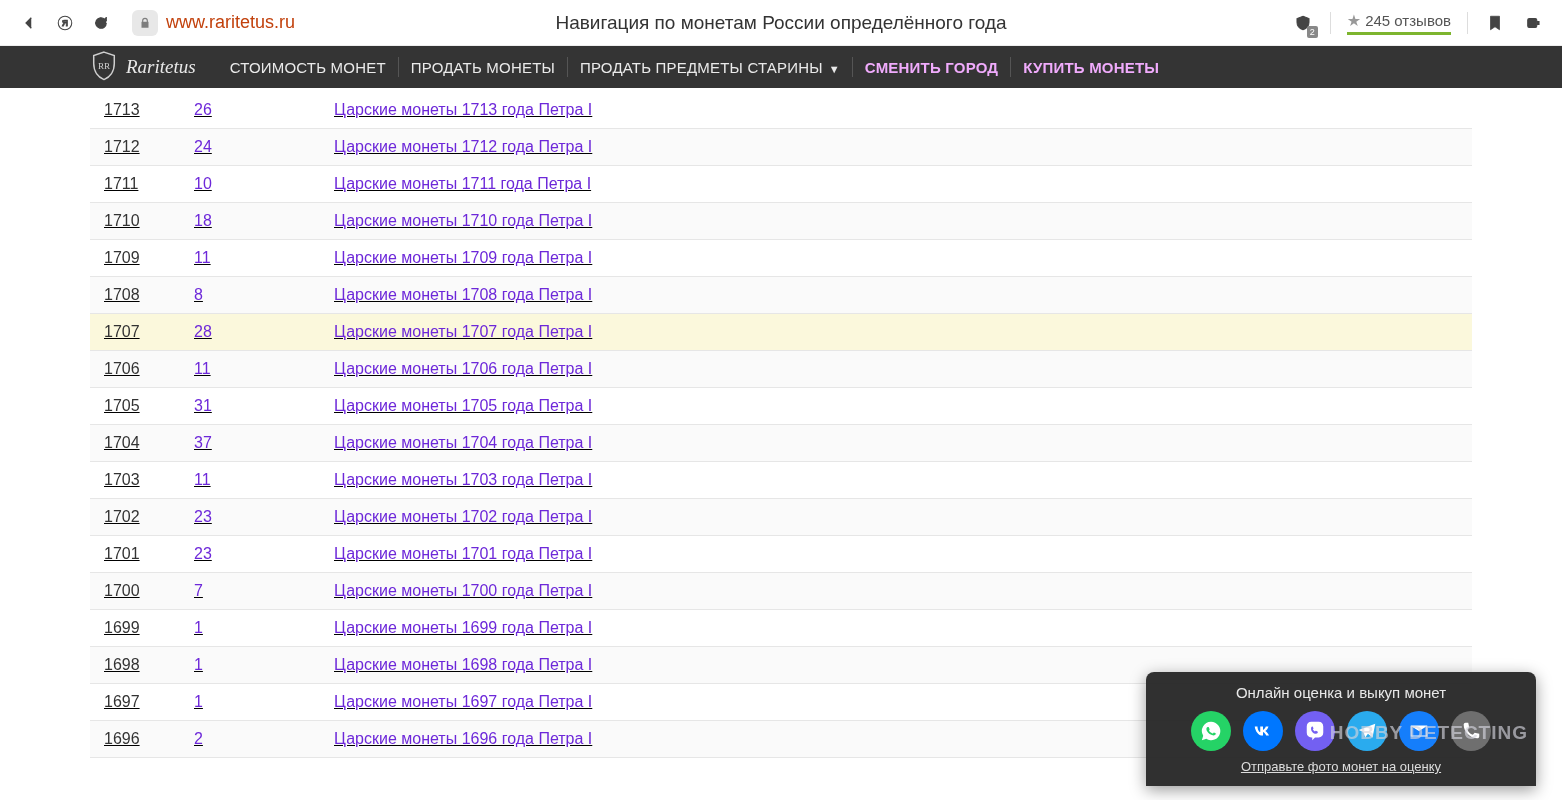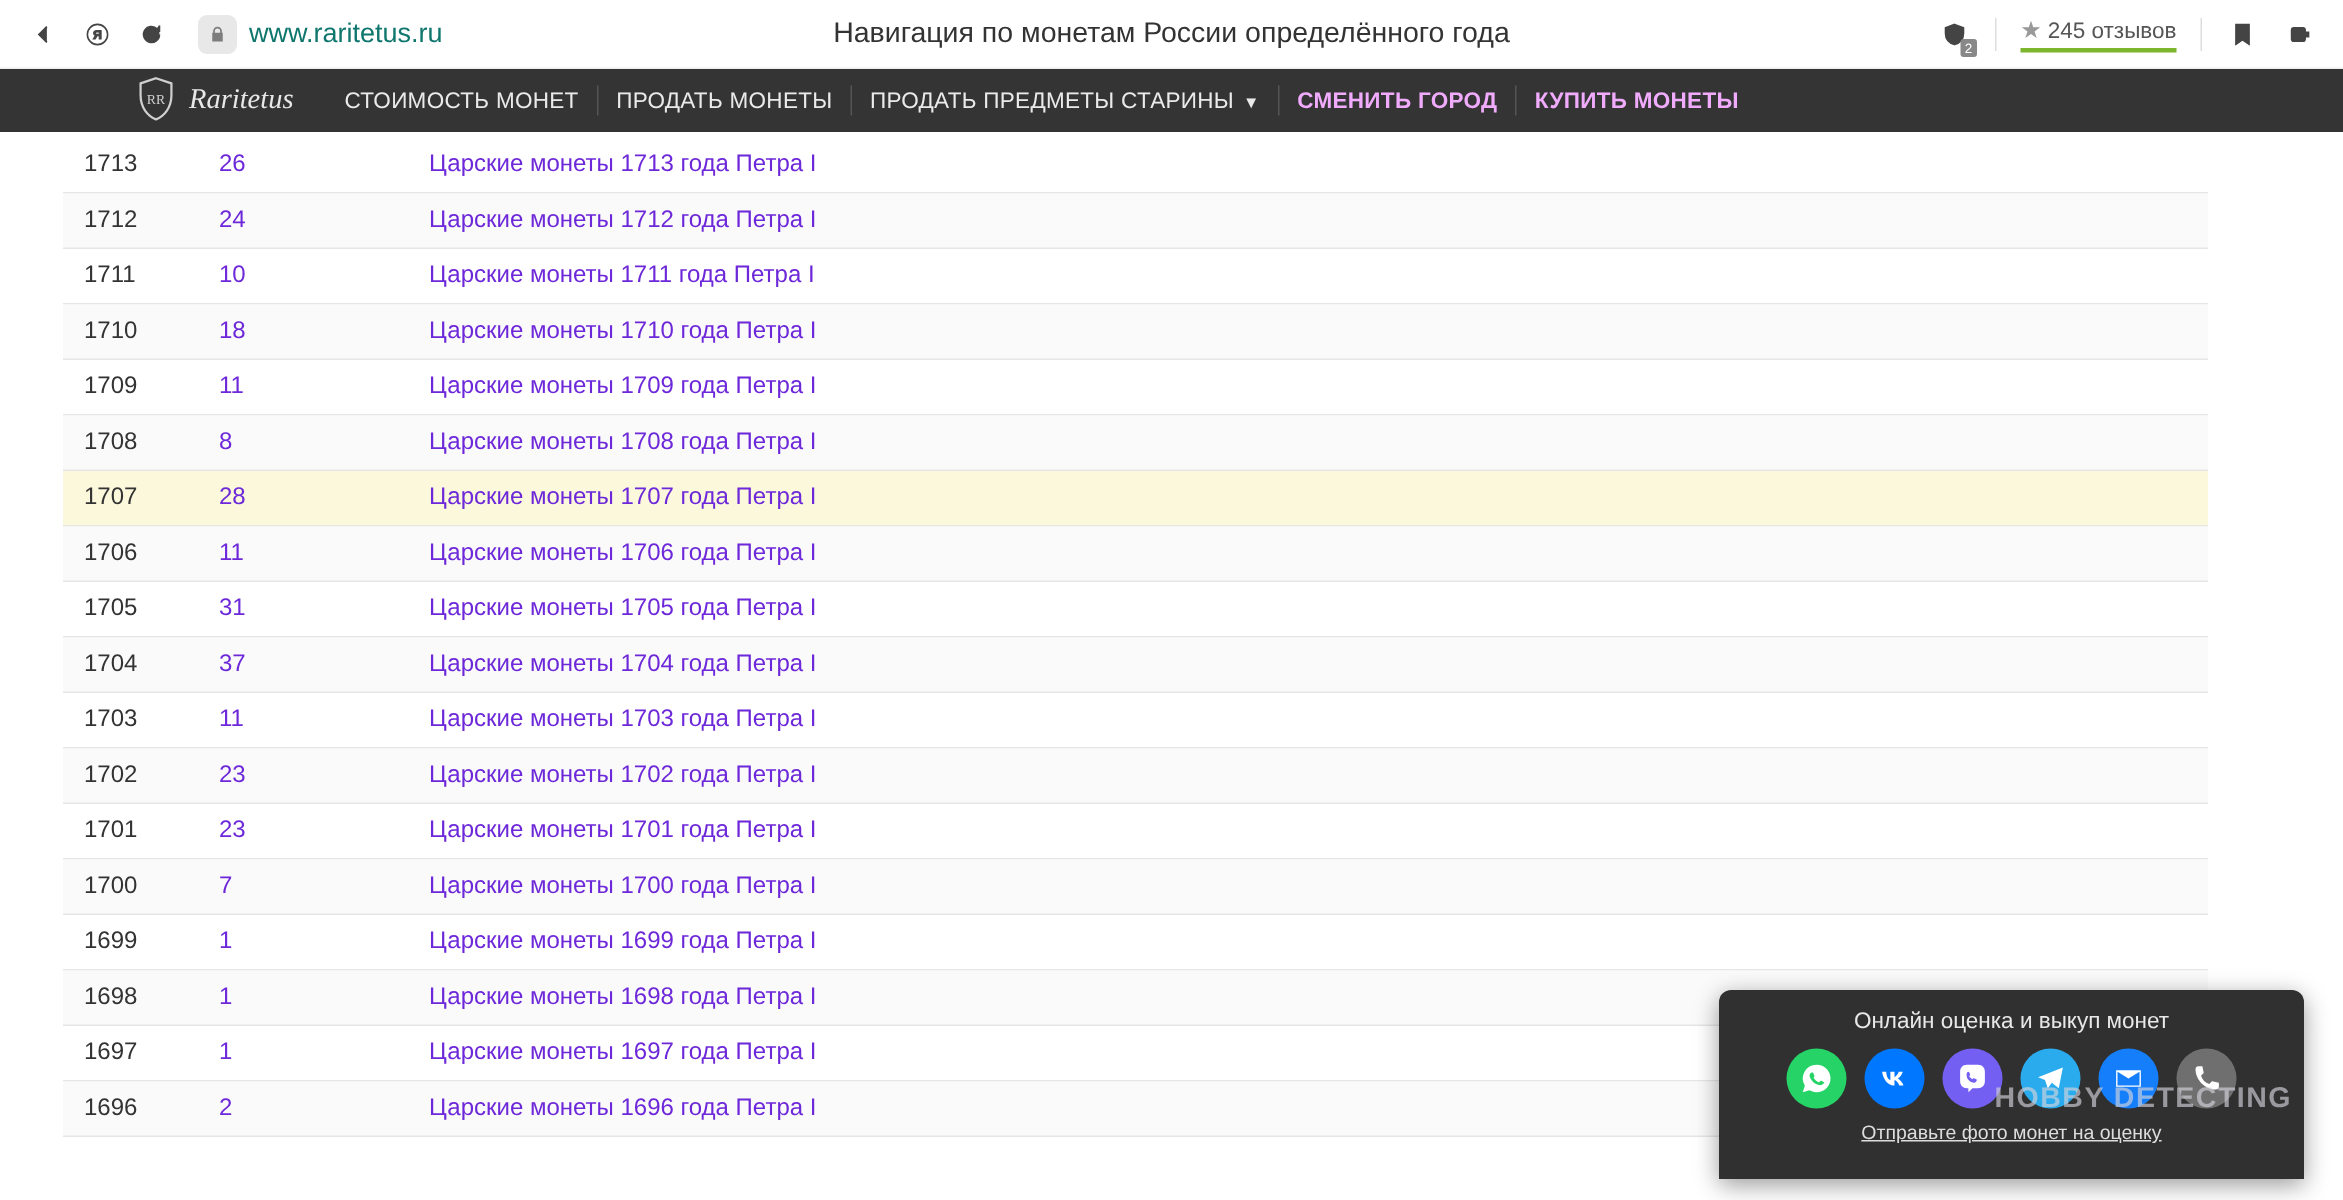--- a/index.html
+++ b/index.html
@@ -17,21 +17,21 @@
     background: #fff;
     border-bottom: 1px solid #eee;
     gap: 14px;
     position: relative;
   }
   .bb-icon { width: 22px; height: 22px; display:flex; align-items:center; justify-content:center; cursor:pointer; color:#444; }
   .bb-icon svg { width: 18px; height: 18px; fill: currentColor; stroke: currentColor; }
   .url-box {
     display: flex; align-items: center; gap: 8px;
     margin-left: 6px;
-    color: #0f766e; font-size: 18px;
+    color: #c2410c; font-size: 18px;
   }
   .lock-icon {
     width: 26px; height: 26px; border-radius: 6px;
     background: #e8e8e8; display:flex; align-items:center; justify-content:center;
     color:#7d7d7d;
   }
   .page-title {
     position:absolute; left:50%; transform:translateX(-50%);
     font-size: 19px; color:#333;
   }
@@ -58,40 +58,40 @@
   .logo-text { color:#e8e8e8; font-family: Georgia, serif; font-size:19px; font-style:italic;}
   .nav-item {
     color:#eaeaea; font-size:15px; font-weight:400;
     padding: 0 12px; white-space:nowrap; cursor:pointer;
     letter-spacing:0.2px;
   }
   .nav-item.green { color:#f0abfc; font-weight:600; }
   .nav-sep { width:1px; height:20px; background:#555; }
   .chev { margin-left:6px; font-size:11px; }
 
-  .table-wrap { padding: 4px 90px 0 42px; }
+  .table-wrap { padding: 4px 90px 0 90px; text-decoration: underline; }
   .row {
     display:flex; align-items:center;
     height: 37px;
     border-bottom: 1px solid #e6e6e6;
     font-size: 16px;
   }
   .row.highlight { background:#fbf8dc; }
   .row.alt { background:#fafafa; }
   .col-year { width: 104px; padding-left: 14px; color:#333; }
   .col-count { width: 140px; color:#6d28d9; }
   .col-link { flex:1; }
   .col-link a { color:#6d28d9; text-decoration:none; cursor:pointer;}
 
   .float-panel {
     position:fixed; right:26px; bottom:14px;
     background: rgba(40,40,40,0.96);
     color:#e8e8e8;
     border-radius:8px 8px 0 0;
-    padding: 12px 20px 24px 20px;
+    padding: 12px 20px 12px 20px;
     width: 390px;
     text-align:center;
     box-shadow: 0 4px 16px rgba(0,0,0,0.4);
   }
   .float-panel .fp-title { font-size:15px; margin-bottom:10px; }
   .fp-icons { display:flex; justify-content:center; gap:12px; margin-bottom:8px;}
   .circ {
     width:40px; height:40px; border-radius:50%;
     display:flex; align-items:center; justify-content:center;
     cursor:pointer; color:#fff;

